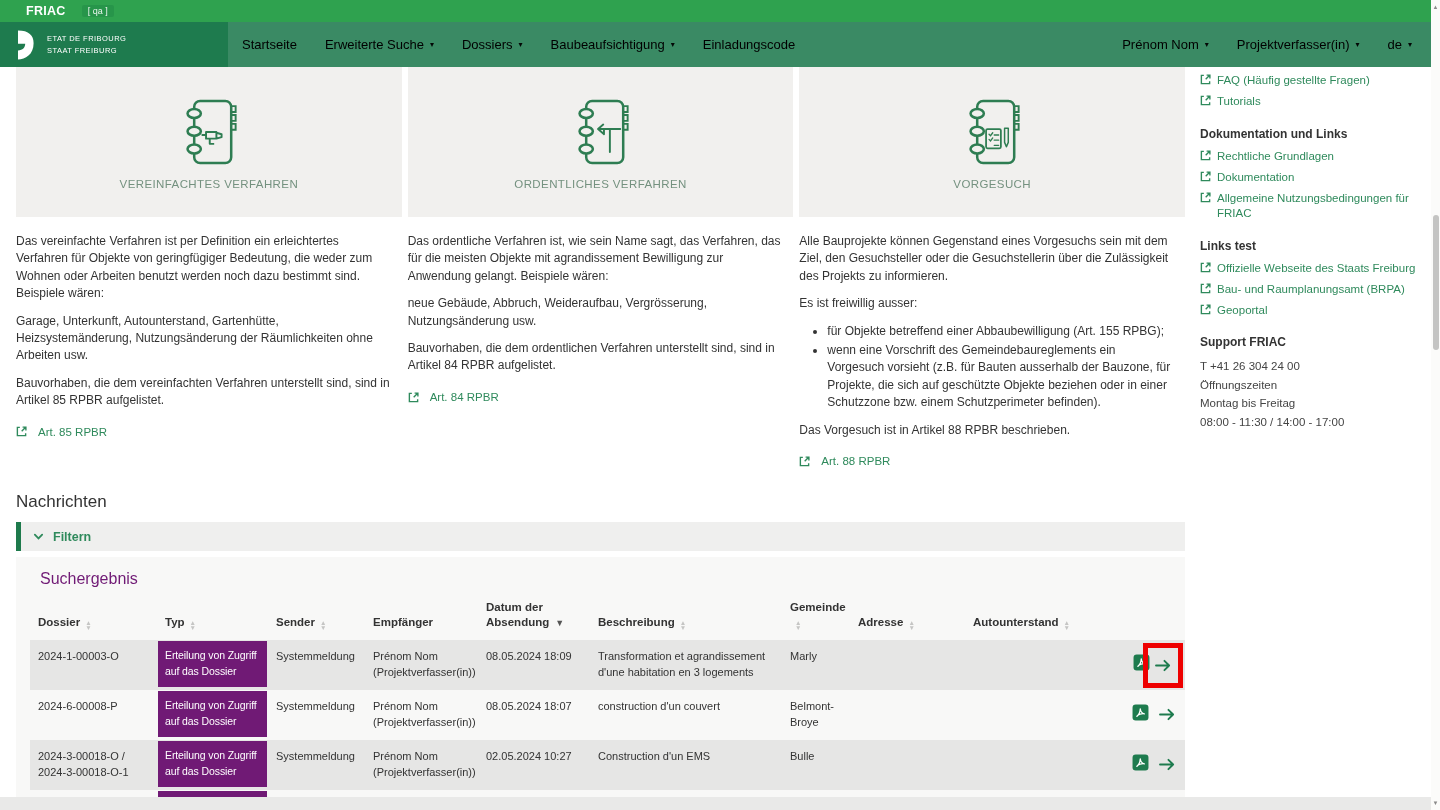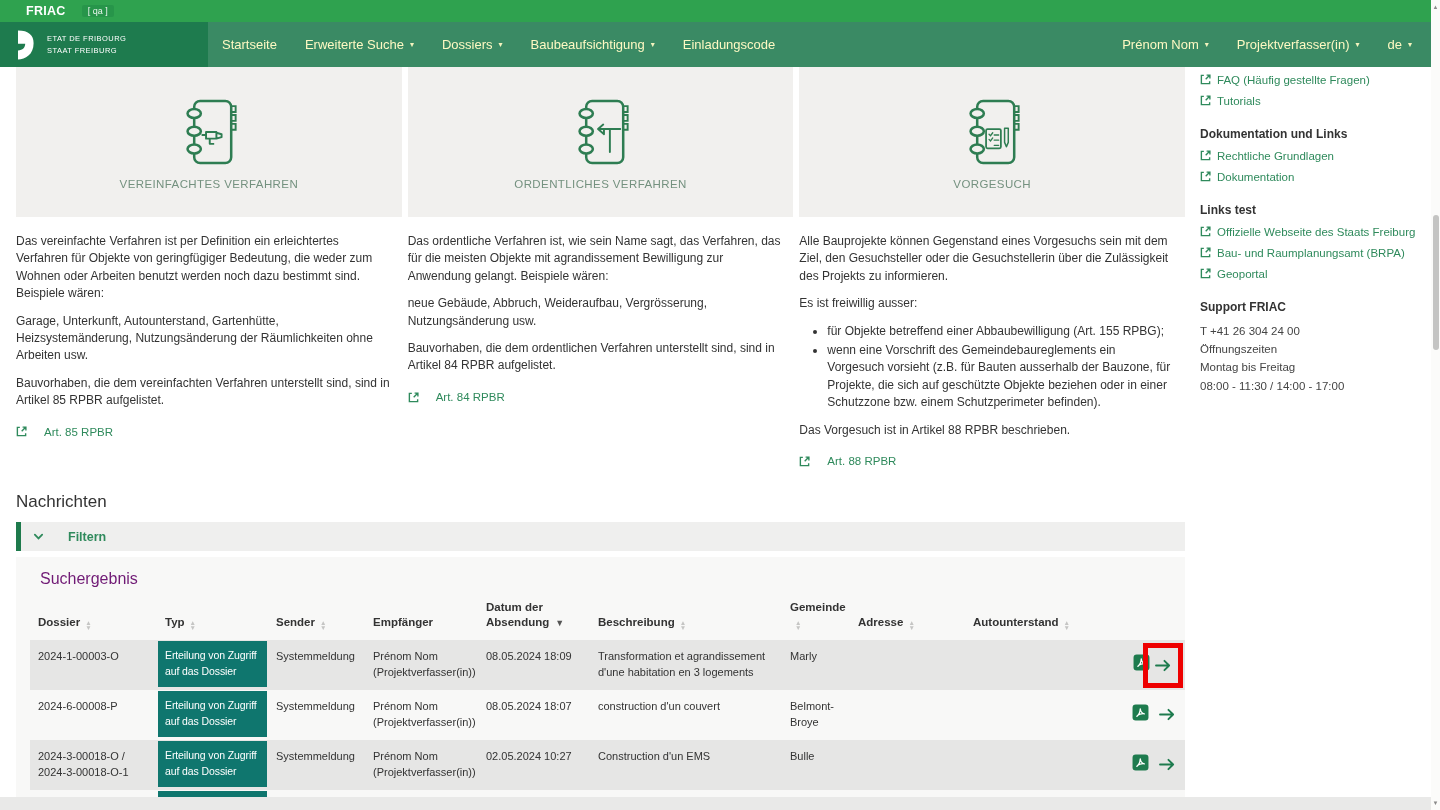--- a/index.html
+++ b/index.html
@@ -6,24 +6,24 @@
   html,body { width:1440px; height:810px; overflow:hidden; background:#fff;
     font-family:"Liberation Sans", sans-serif; color:#333; position:relative; }
 
   
   .topbar { height:22px; background:#2fa24f; display:flex; align-items:center; padding:0 26px; gap:16px; }
   .brand { color:#fff; font-size:12.5px; font-weight:700; letter-spacing:.3px; cursor:pointer; }
   .env { background:#27954a; color:#eaf6ee; font-size:9px; padding:1px 6px; border-radius:2px; }
 
   
   .navbar { height:45px; background:#3a8a64; display:flex; align-items:stretch; }
-  .logo { width:208px; background:#1e7b4e; display:flex; align-items:center; gap:11px; padding:0 12px; cursor:pointer; }
+  .logo { width:228px; background:#1e7b4e; display:flex; align-items:center; gap:11px; padding:0 12px; cursor:pointer; }
   .logo-text span { display:block; color:#fff; font-size:7.5px; letter-spacing:.45px; line-height:1.5; }
   .menu { display:flex; align-items:stretch; }
-  .nav-item { display:flex; align-items:center; gap:6px; padding:0 14px; color:#fef9c3; font-size:13px; cursor:pointer; }
+  .nav-item { display:flex; align-items:center; gap:6px; padding:0 14px; color:#000000; font-size:13px; cursor:pointer; }
   .caret { font-size:8px; opacity:.95; }
   .menu.right { margin-left:auto; margin-right:14px; }
 
   
   .page { display:flex; padding-left:16px; align-items:flex-start; }
   .main-col { width:1169px; }
   .sidebar { width:222px; margin-left:15px; padding-top:6px; font-size:11.5px; }
 
   
   .cards { display:flex; gap:6px; }
@@ -32,42 +32,42 @@
   .card svg { width:74px; height:74px; }
   .card-title { color:#74917f; font-size:11.5px; letter-spacing:.4px; }
 
   
   .cols { display:flex; gap:6px; margin-top:6px; }
   .col { flex:1; font-size:12px; line-height:1.45; padding-right:12px; }
   .col p { margin:10px 0; }
   .col ul { margin:9px 0; padding-left:28px; }
   .col li { margin-bottom:2px; }
   .glink { color:#2f8a5c; font-size:11.5px; text-decoration:none; display:inline-flex;
-           align-items:center; gap:17px; margin-top:4px; cursor:pointer; }
+           align-items:center; gap:11px; margin-top:4px; cursor:pointer; }
   .glink svg { flex:none; }
 
   
   .section-title { font-size:17px; font-weight:500; color:#333; margin:20px 0 10px; }
   .filterbar { background:#efefee; border-left:5px solid #1e7a4c; height:29px; display:flex;
-               align-items:center; gap:24px; padding:0 12px; color:#2f8a5c; font-size:12.5px;
+               align-items:center; gap:9px; padding:0 12px; color:#2f8a5c; font-size:12.5px;
                font-weight:700; cursor:pointer; }
   .results { background:#f8f8f7; margin-top:6px; padding:13px 0 1px 14px; }
   .results-label { font-size:16px; color:#701a75; margin:0 0 6px 10px; }
 
   table { border-collapse:collapse; table-layout:fixed; width:1155px; }
   th { text-align:left; font-size:11.5px; font-weight:700; color:#333; padding:6px 8px 10px;
        vertical-align:bottom; line-height:1.3; cursor:pointer; }
   .sort { display:inline-flex; flex-direction:column; margin-left:5px; vertical-align:1px; }
   .sort i { font-style:normal; font-size:6.5px; line-height:4.5px; color:#c5c5c4; }
   .sortd { color:#555; font-size:9px; margin-left:6px; }
   tbody tr { height:48px; cursor:pointer; }
   td { font-size:11px; color:#333; padding:9px 8px; vertical-align:top; line-height:1.45; }
   tr.shaded td { background:#e6e6e5; }
   td.c-typ { padding:1px; }
-  .typ-badge { background:#0f766e; color:#fff; min-height:46px; height:100%;
+  .typ-badge { background:#701a75; color:#fff; min-height:46px; height:100%;
                padding:7px 7px; font-size:10.5px; letter-spacing:-.1px; line-height:1.5; }
   td.c-datum { white-space:nowrap; }
   td.c-actions { text-align:right; vertical-align:middle; white-space:nowrap; padding-right:8px; }
   .pdf-btn { display:inline-block; vertical-align:middle; margin-right:9px; cursor:pointer; }
   .arrow-btn { display:inline-flex; vertical-align:middle; cursor:pointer; }
   .hl-box { display:inline-flex; align-items:center; justify-content:center; vertical-align:middle;
             border:5px solid #ee0000; width:40px; height:45px; margin:-10px -6px -10px -16px;
             position:relative; z-index:2; }
 
   
@@ -401,20 +401,27 @@
           </svg>
           <span>Rechtliche Grundlagen</span>
         </div>
         <div class="sb-link">
           <svg viewBox="0 0 12 12" width="11" height="11">
             <path d="M4.2 1.5H1.5v9h9V7.8" fill="none" stroke="currentColor" stroke-width="1.5"></path>
             <path d="M6.2 5.8L10.8 1.2M7.2 1.2h3.6v3.6" fill="none" stroke="currentColor" stroke-width="1.5"></path>
           </svg>
           <span>Dokumentation</span>
         </div>
+        <div class="sb-link">
+          <svg viewBox="0 0 12 12" width="11" height="11">
+            <path d="M4.2 1.5H1.5v9h9V7.8" fill="none" stroke="currentColor" stroke-width="1.5"></path>
+            <path d="M6.2 5.8L10.8 1.2M7.2 1.2h3.6v3.6" fill="none" stroke="currentColor" stroke-width="1.5"></path>
+          </svg>
+          <span>Allgemeine Nutzungsbedingungen für FRIAC</span>
+        </div>
         <div class="sb-head">Links test</div>
         <div class="sb-link">
           <svg viewBox="0 0 12 12" width="11" height="11">
             <path d="M4.2 1.5H1.5v9h9V7.8" fill="none" stroke="currentColor" stroke-width="1.5"></path>
             <path d="M6.2 5.8L10.8 1.2M7.2 1.2h3.6v3.6" fill="none" stroke="currentColor" stroke-width="1.5"></path>
           </svg>
           <span>Offizielle Webseite des Staats Freiburg</span>
         </div>
         <div class="sb-link">
           <svg viewBox="0 0 12 12" width="11" height="11">

